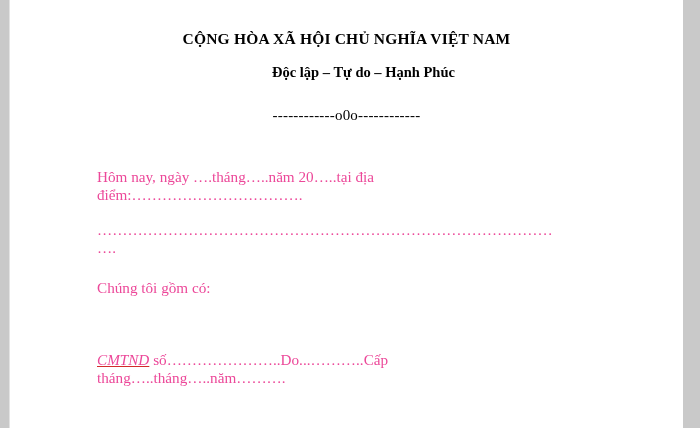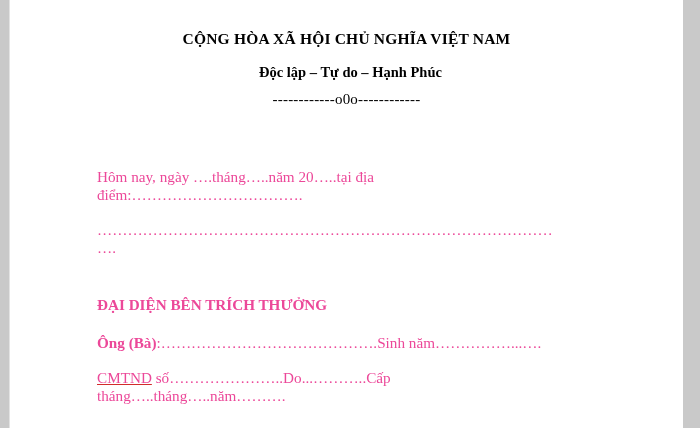--- a/index.html
+++ b/index.html
@@ -53,21 +53,21 @@
   .title1 {
     position: absolute;
     left: 0;
     top: 31px;
     width: 673px;
     font-size: 15.5px;
     letter-spacing: 0.2px;
   }
   .title2 {
     position: absolute;
-    left: 4px;
+    left: 17px;
     top: 65px;
     width: 673px;
     font-size: 14.5px;
   }
   .title3 {
     position: absolute;
     left: 0;
     top: 119px;
     width: 673px;
     font-size: 15px;
@@ -87,49 +87,49 @@
     word-break: break-word;
   }
   .sp-17 { height: 17px; }
   .sp-20 { height: 20px; }
   .sp-22 { height: 22px; }
   .underline-red {
     text-decoration: underline;
     text-decoration-color: #d22b2b;
     text-decoration-style: solid;
     text-decoration-thickness: 1px;
+    font-style: italic;
   }
 </style>
 </head>
 <body>
 
 <div id="page">
   <div class="doc">
 
     <div class="line center bold title1">CỘNG HÒA XÃ HỘI CHỦ NGHĨA VIỆT NAM</div>
 
     <div class="line center bold title2">Độc lập – Tự do – Hạnh Phúc</div>
 
-    <div class="line center title3" style="top:92px; font-weight:normal;">------------o0o------------</div>
+    <div class="line center title3" style="top:108px; font-weight:normal;">------------o0o------------</div>
 
 
     <div class="body-block">
 
       <div class="p">Hôm nay, ngày ….tháng…..năm 20…..tại địa điểm:…………………………….</div>
       <div class="sp-17"></div>
 
       <div class="p">………………………………………………………………………………….</div>
       <div class="sp-22"></div>
 
+      <div class="p">Chúng tôi gồm có:</div>
       <div class="sp-17"></div>
 
-      <div class="p bold">ĐẠI DIỆN BÊN TRÍCH THƯỞNG</div>
       <div class="sp-20"></div>
 
-      <div class="p"><span class="bold">Ông (Bà)</span><span>:…………………………………….Sinh năm……………...….</span></div>
       <div class="sp-17"></div>
 
       <div class="p"><span class="underline-red">CMTND</span><span> số…………………..Do...………..Cấp tháng…..tháng…..năm……….</span></div>
       <div class="sp-17"></div>
 
     </div>
   </div>
 </div>
 <div class="right-gutter"></div>
 

